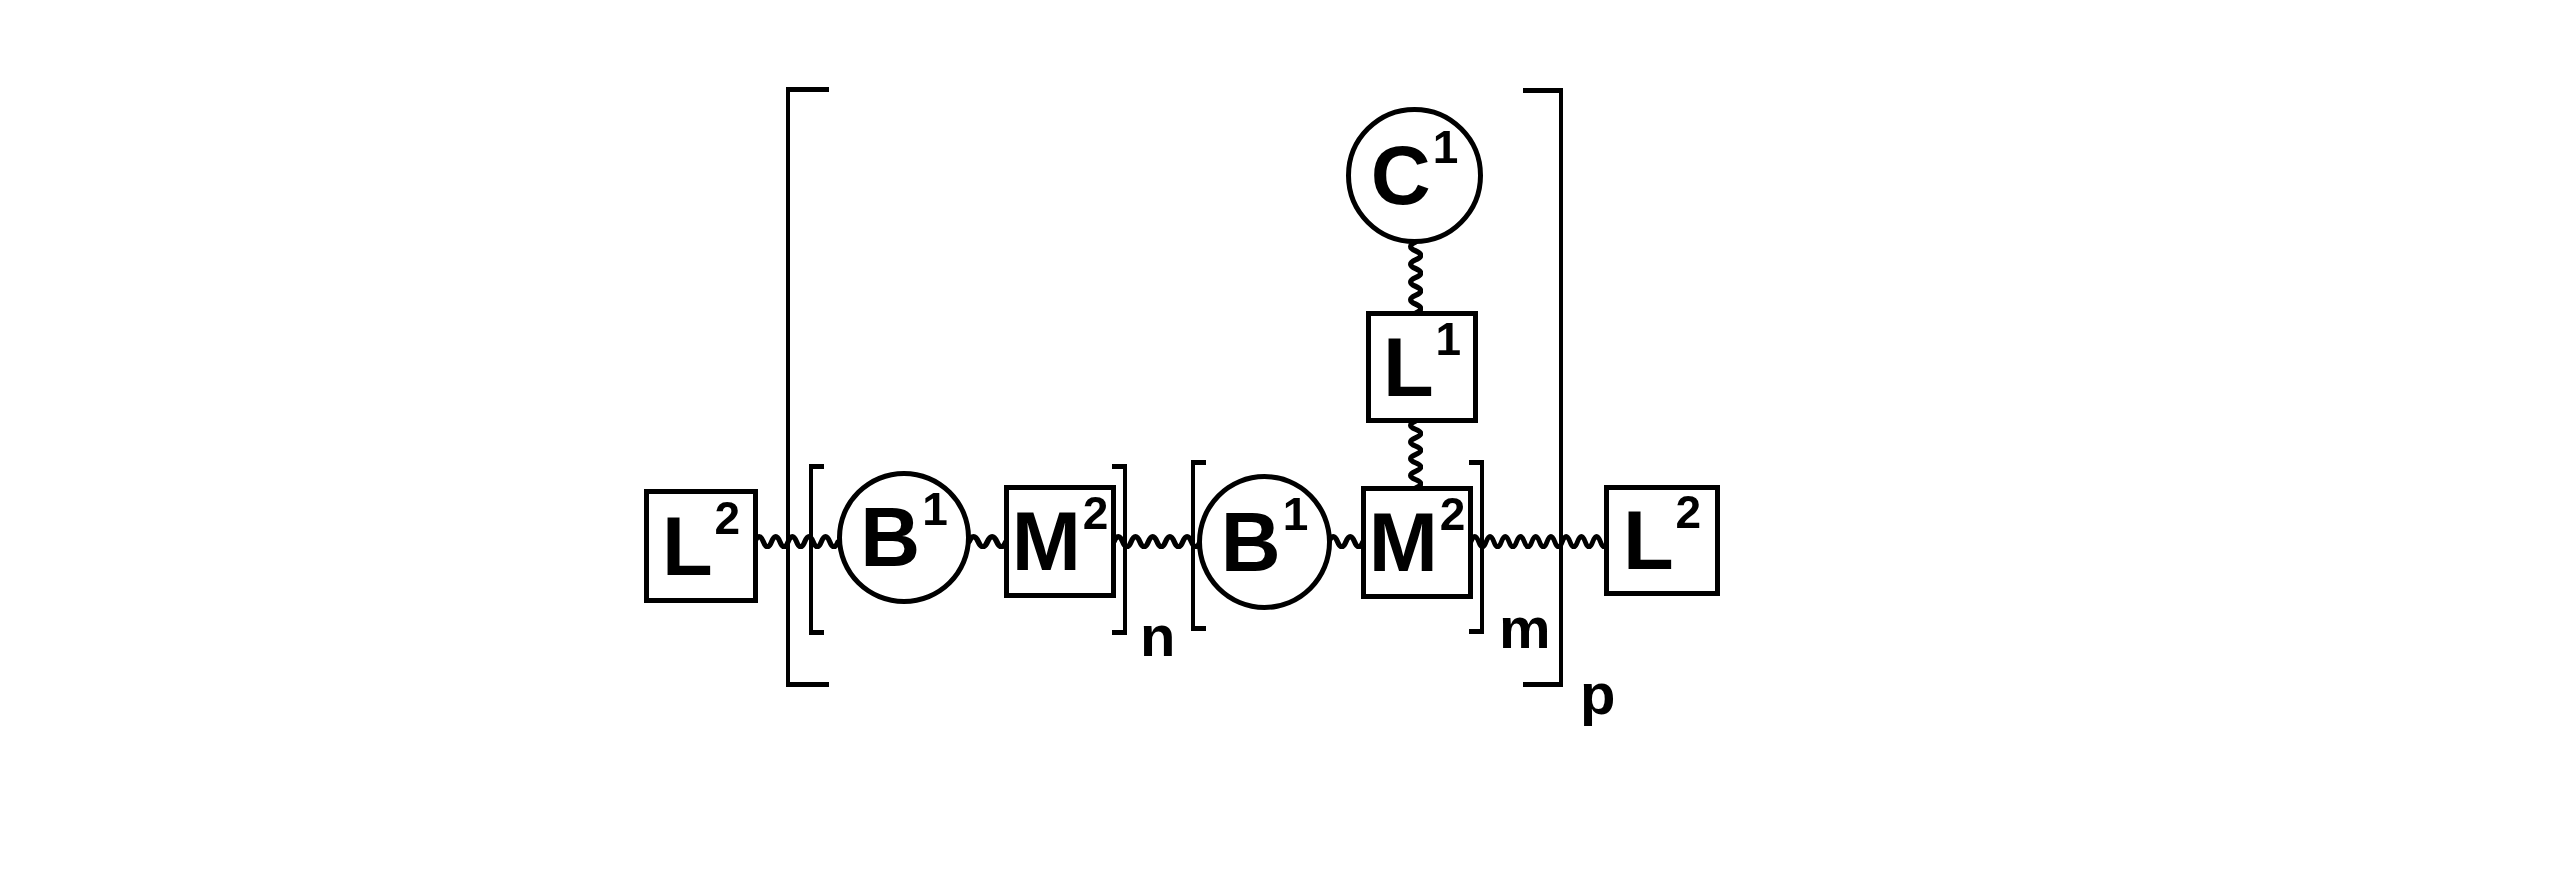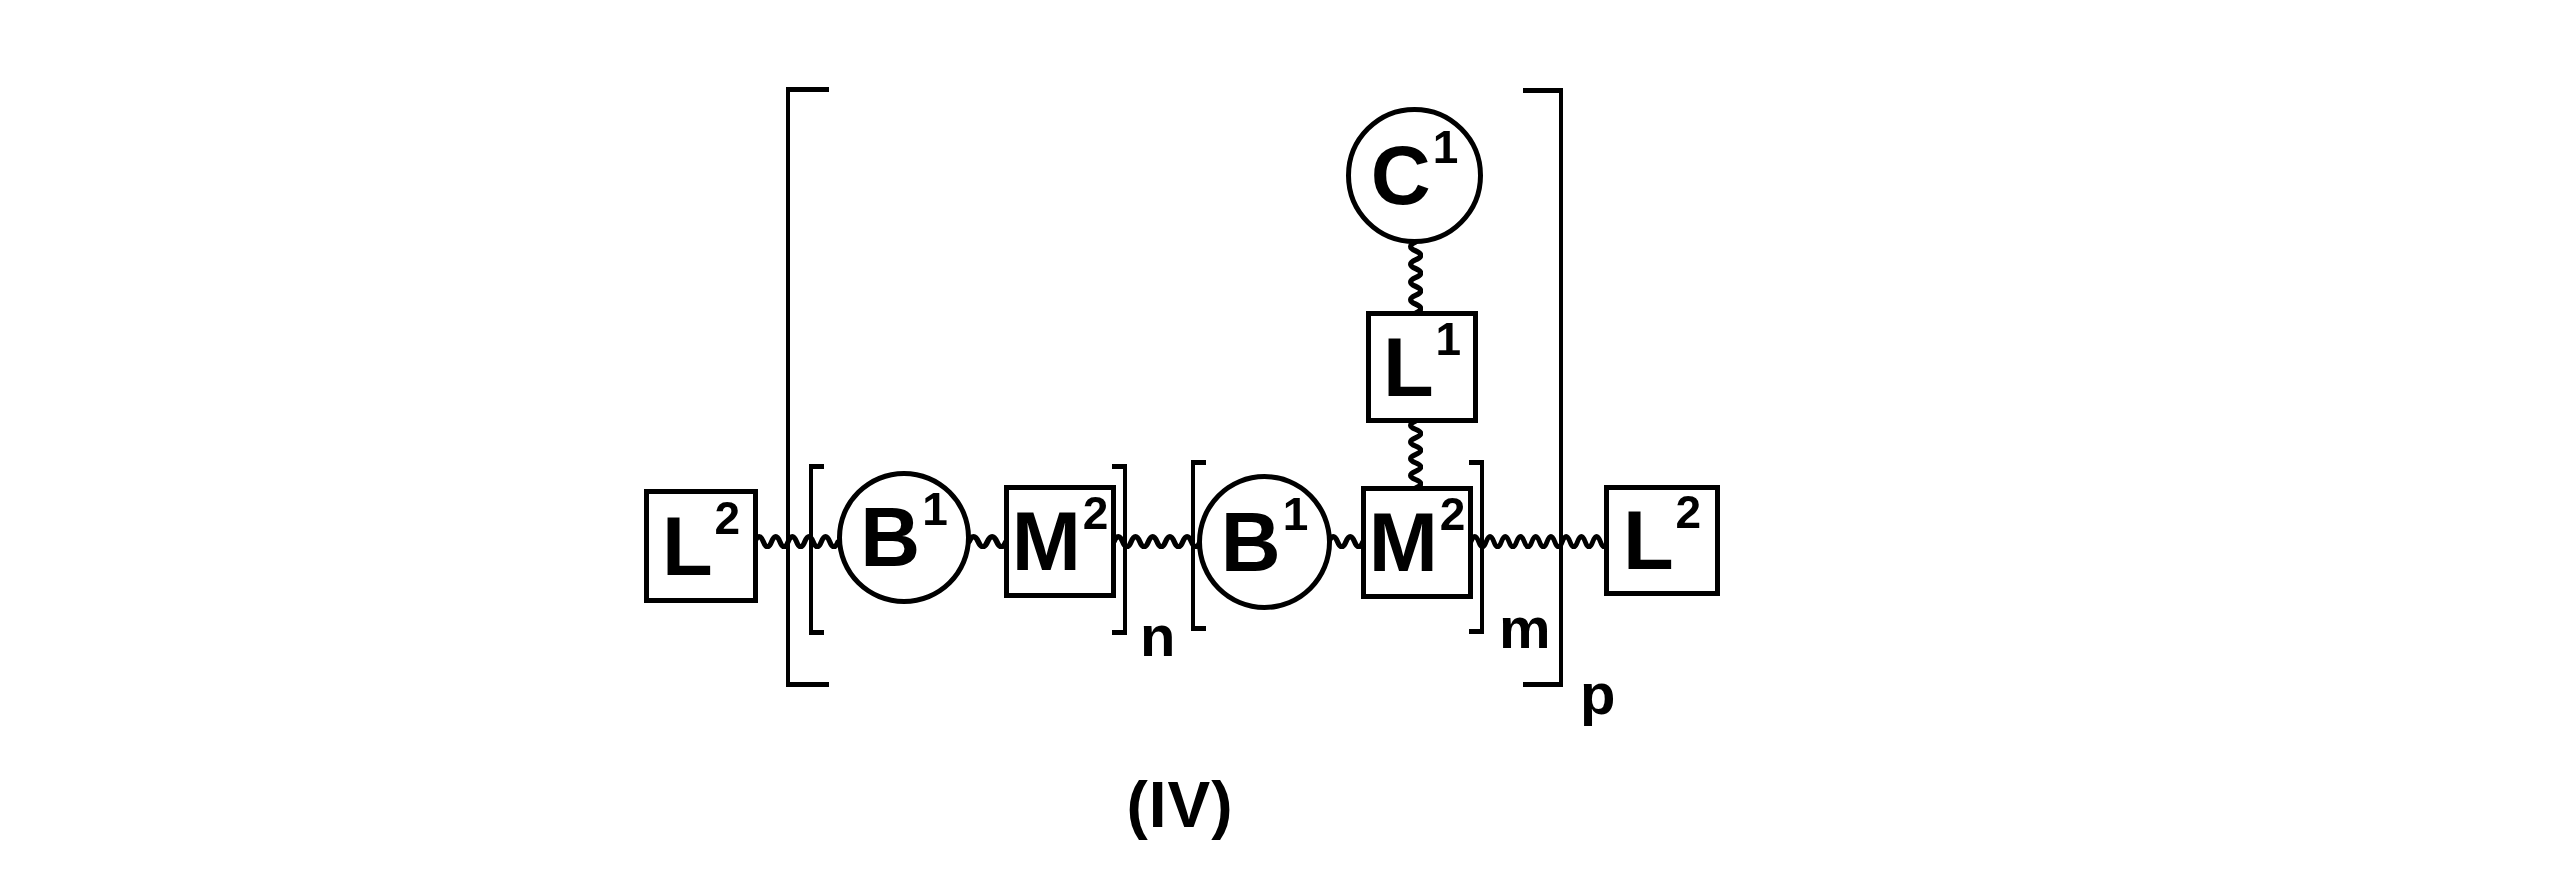--- a/index.html
+++ b/index.html
@@ -121,16 +121,15 @@
     <span class="lbl">
         <span class="base">L</span>
         <span class="sup">1</span>
       </span>
   </div>
 
   <div class="idx" style="left:1140px;top:607px;">n</div>
   <div class="idx" style="left:1499px;top:599px;">m</div>
   <div class="idx" style="left:1580px;top:665px;">p</div>
 
-  <div class="formula" style="left:1098px;top:767px;">(IV)</div>
 
 </div>
 
 
 </body></html>

